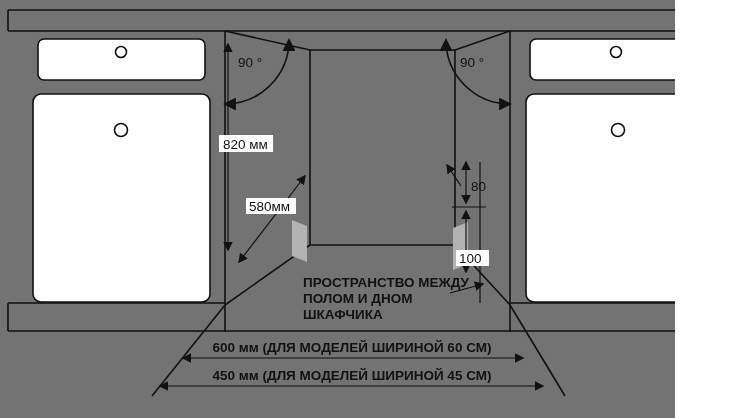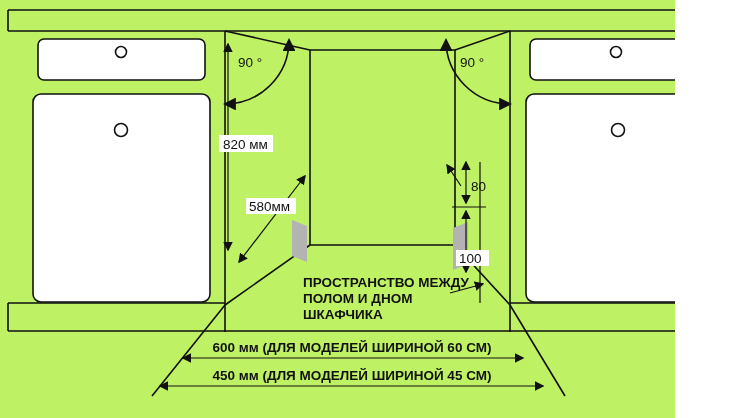--- a/index.html
+++ b/index.html
@@ -1,16 +1,16 @@
 <!DOCTYPE html>
 <html><head>
 <meta charset="utf-8">
 <style>
   html,body{margin:0;padding:0;background:#ffffff;}
-  .stage{width:675px;height:418px;background:#bef264;overflow:hidden;}
+  .stage{width:675px;height:418px;background:#737373;overflow:hidden;}
   svg text{font-family:"Liberation Sans",sans-serif;fill:#111;}
   .t{font-size:13.5px;}
   .b{font-size:13.5px;font-weight:bold;}
   .ln{stroke:#111;stroke-width:1.6;fill:none;}
   .tn{stroke:#111;stroke-width:1.2;fill:none;}
   .shape{stroke:#111;stroke-width:1.6;fill:#ffffff;}
 </style>
 </head>
 <body>
 

